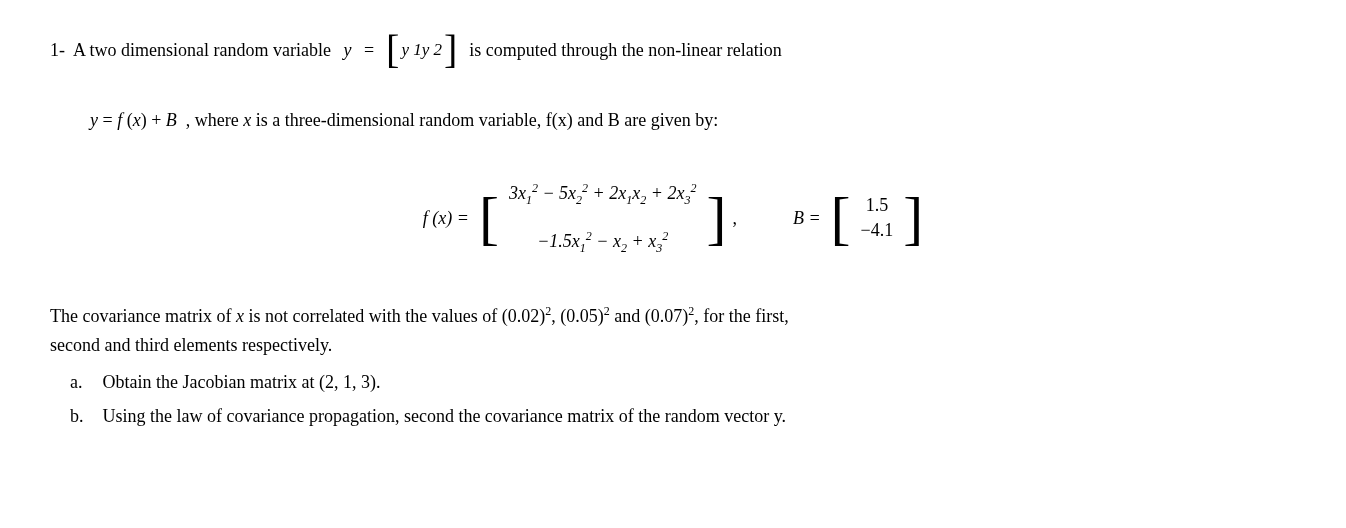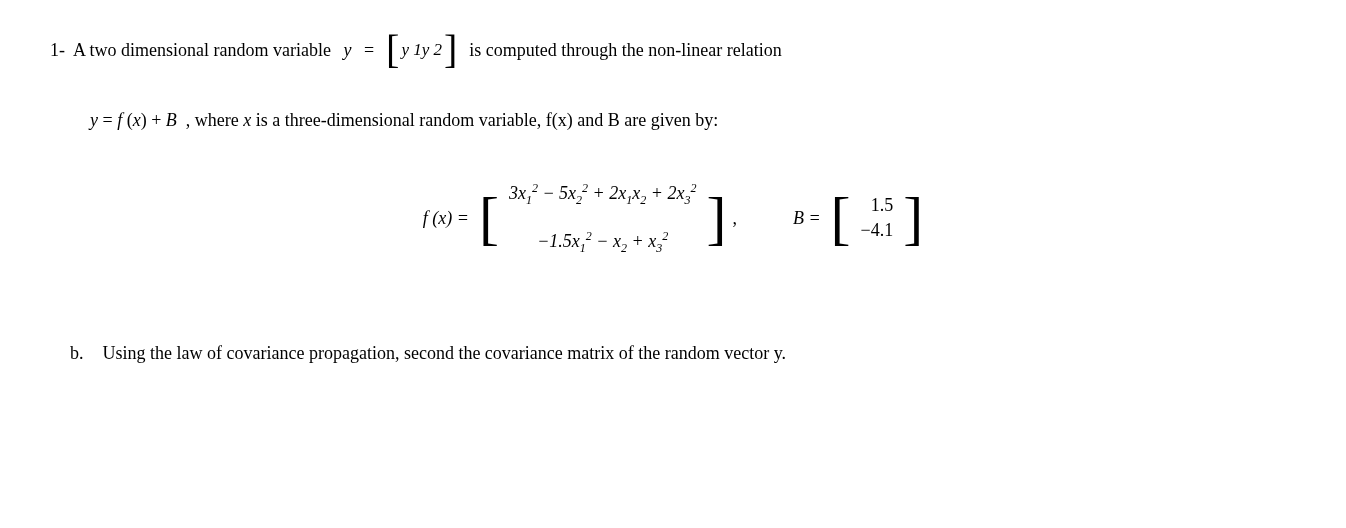--- a/index.html
+++ b/index.html
@@ -98,21 +98,21 @@
     .b-container {
       display: flex;
       align-items: center;
       gap: 6px;
       margin-left: 20px;
     }
 
     .b-cells {
       display: flex;
       flex-direction: column;
-      align-items: flex-end;
+      align-items: center;
       gap: 4px;
       margin: 0 4px;
     }
 
     .b-row {
       font-size: 18px;
     }
 
     .covariance-text {
       margin-bottom: 8px;
@@ -204,23 +204,33 @@
       <div class="b-cells">
         <div class="b-row">1.5</div>
         <div class="b-row">−4.1</div>
       </div>
       <span class="large-bracket-right">]</span>
     </div>
 
   </div>
 
   <div class="covariance-text">
+    <span>
+      The covariance matrix of <em>x</em> is not correlated with the values of (0.02)<sup>2</sup>, (0.05)<sup>2</sup> and (0.07)<sup>2</sup>, for the first,
+    </span>
     <br>
+    <span>
+      second and third elements respectively.
+    </span>
   </div>
 
   <div class="parts">
+    <div class="part-item">
+      <span class="part-label">a.</span>
+      <span>Obtain the Jacobian matrix at (2, 1, 3).</span>
+    </div>
     <div class="part-item">
       <span class="part-label">b.</span>
       <span>Using the law of covariance propagation, second the covariance matrix of the random vector y.</span>
     </div>
   </div>
 
 </div>
 
 </body></html>

